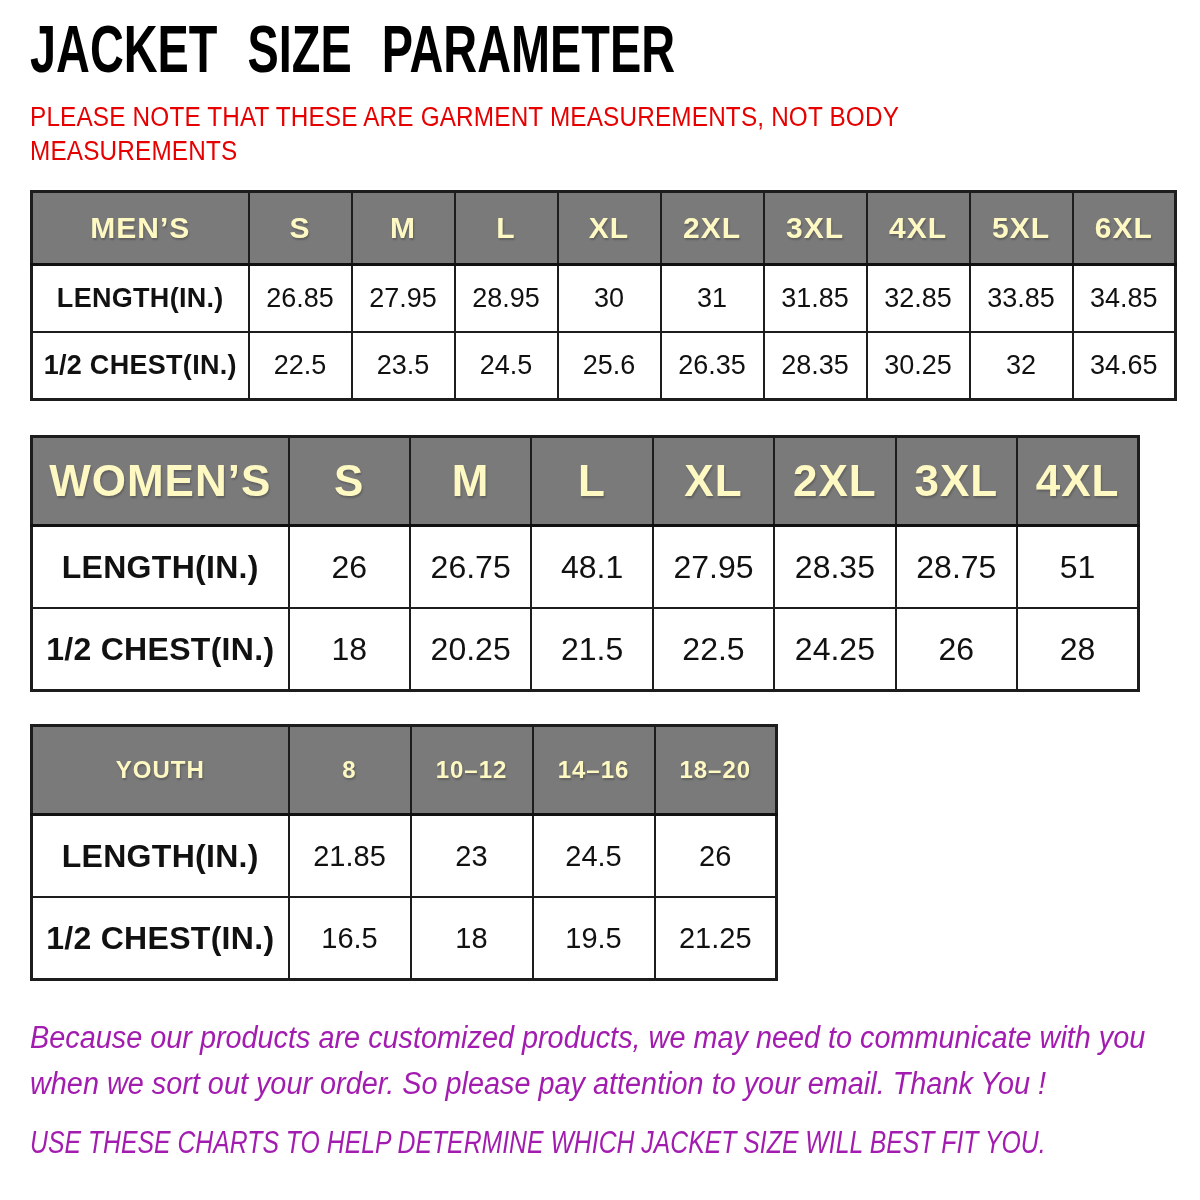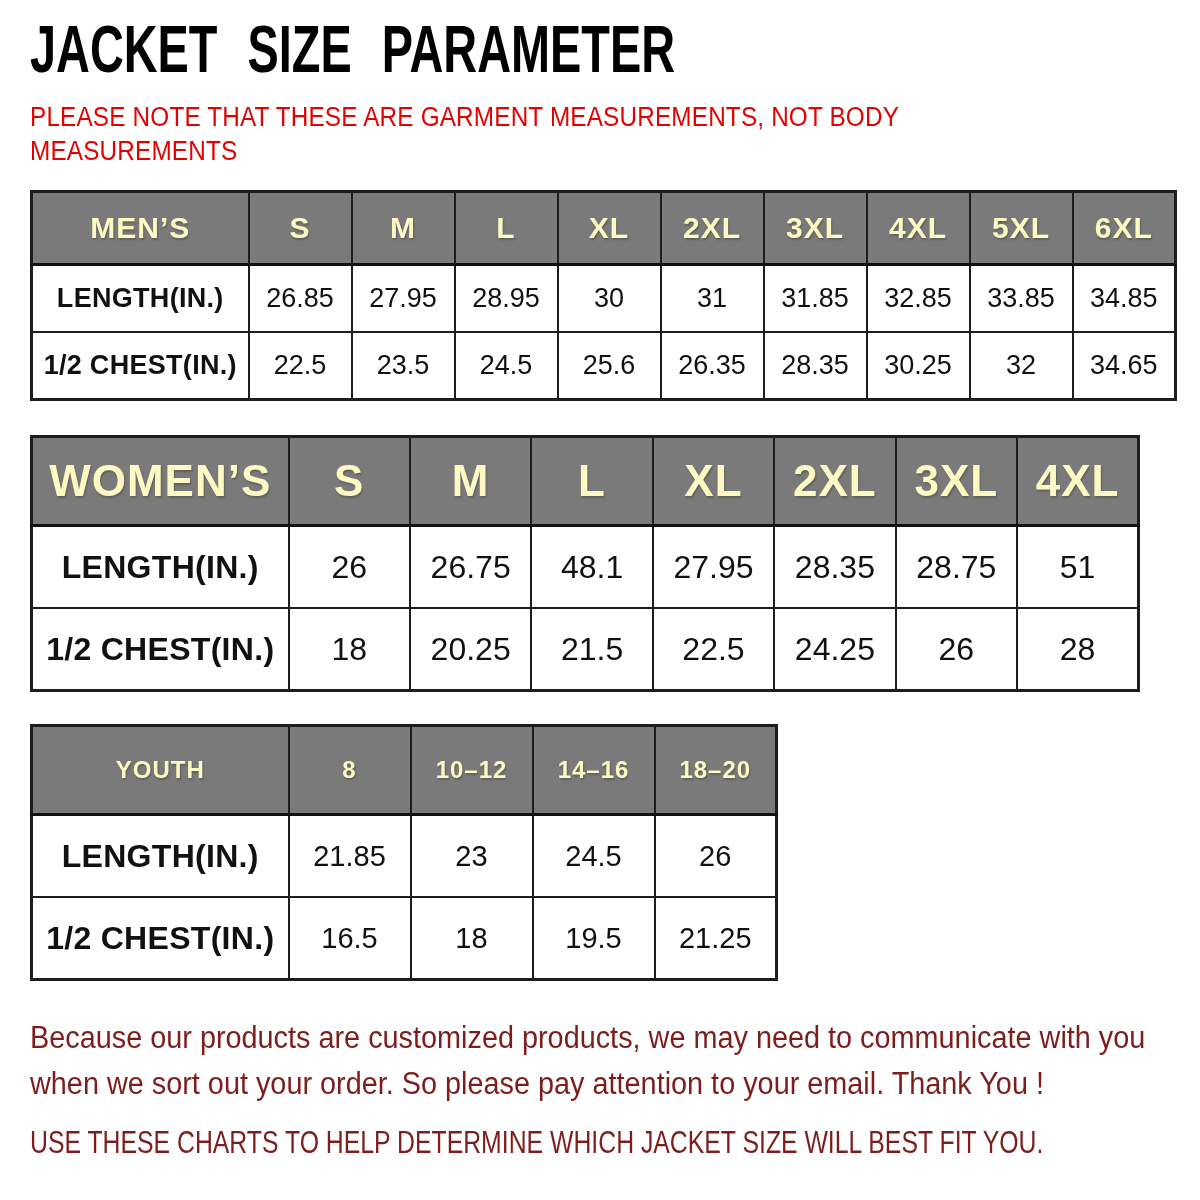--- a/index.html
+++ b/index.html
@@ -79,21 +79,21 @@
   .tbl-womens tbody td { height: 80px; font-size: 32px; }
 
   .tbl-youth { width: 748px; margin-top: 32px; }
   .tbl-youth .col-label { width: 257px; }
   .tbl-youth thead th { height: 86px; font-size: 24px; letter-spacing: 1px; }
   .tbl-youth tbody td { height: 80px; font-size: 29px; }
 
   .tbl-womens td.label-cell, .tbl-youth td.label-cell { font-size: 32px; }
 
   
-  .footer { margin-top: 34px; color: #7f1d1d; }
+  .footer { margin-top: 34px; color: #a21caf; font-style: italic; }
   .footer-para {
     font-size: 31px;
     line-height: 46px;
     white-space: nowrap;
     transform: scaleX(0.93);
     transform-origin: left top;
   }
   .footer-usage {
     margin-top: 16px;
     font-size: 31px;

